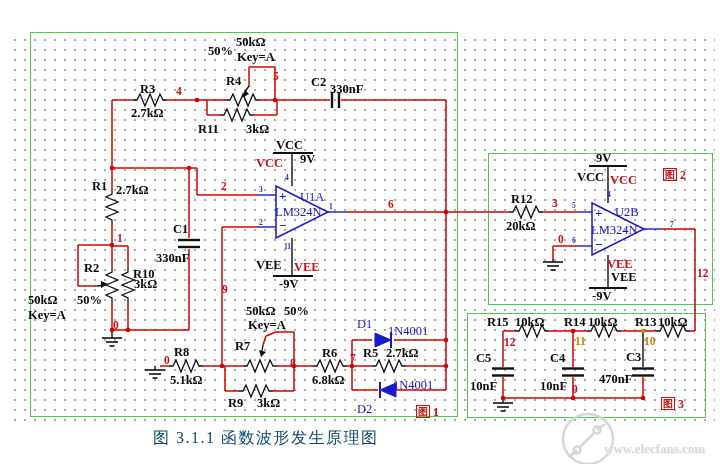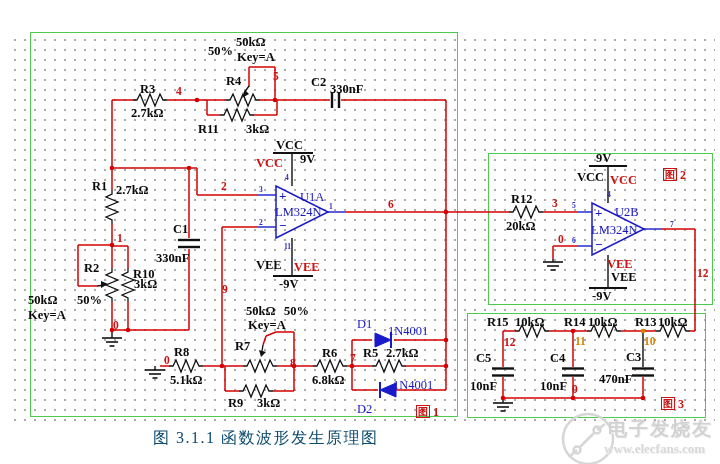--- a/index.html
+++ b/index.html
@@ -317,15 +317,14 @@
   <svg class="sch" width="720" height="464" viewBox="0 0 720 464">
     <g stroke="#d6d6d6" stroke-width="2.5" fill="none">
       <circle cx="588" cy="439" r="25"></circle>
       <line x1="578" y1="449" x2="596" y2="431"></line>
       <circle cx="577" cy="450" r="3.5" fill="#fff"></circle>
       <circle cx="597" cy="430" r="3.5" fill="#fff"></circle>
       <line x1="597" y1="430" x2="605" y2="424"></line>
       <line x1="577" y1="450" x2="569" y2="457"></line>
     </g>
   </svg>
-  <div class="wm-brand">电子发烧友</div>
   <div class="wm-url">www.elecfans.com</div>
 </div>
 
 </body></html>

